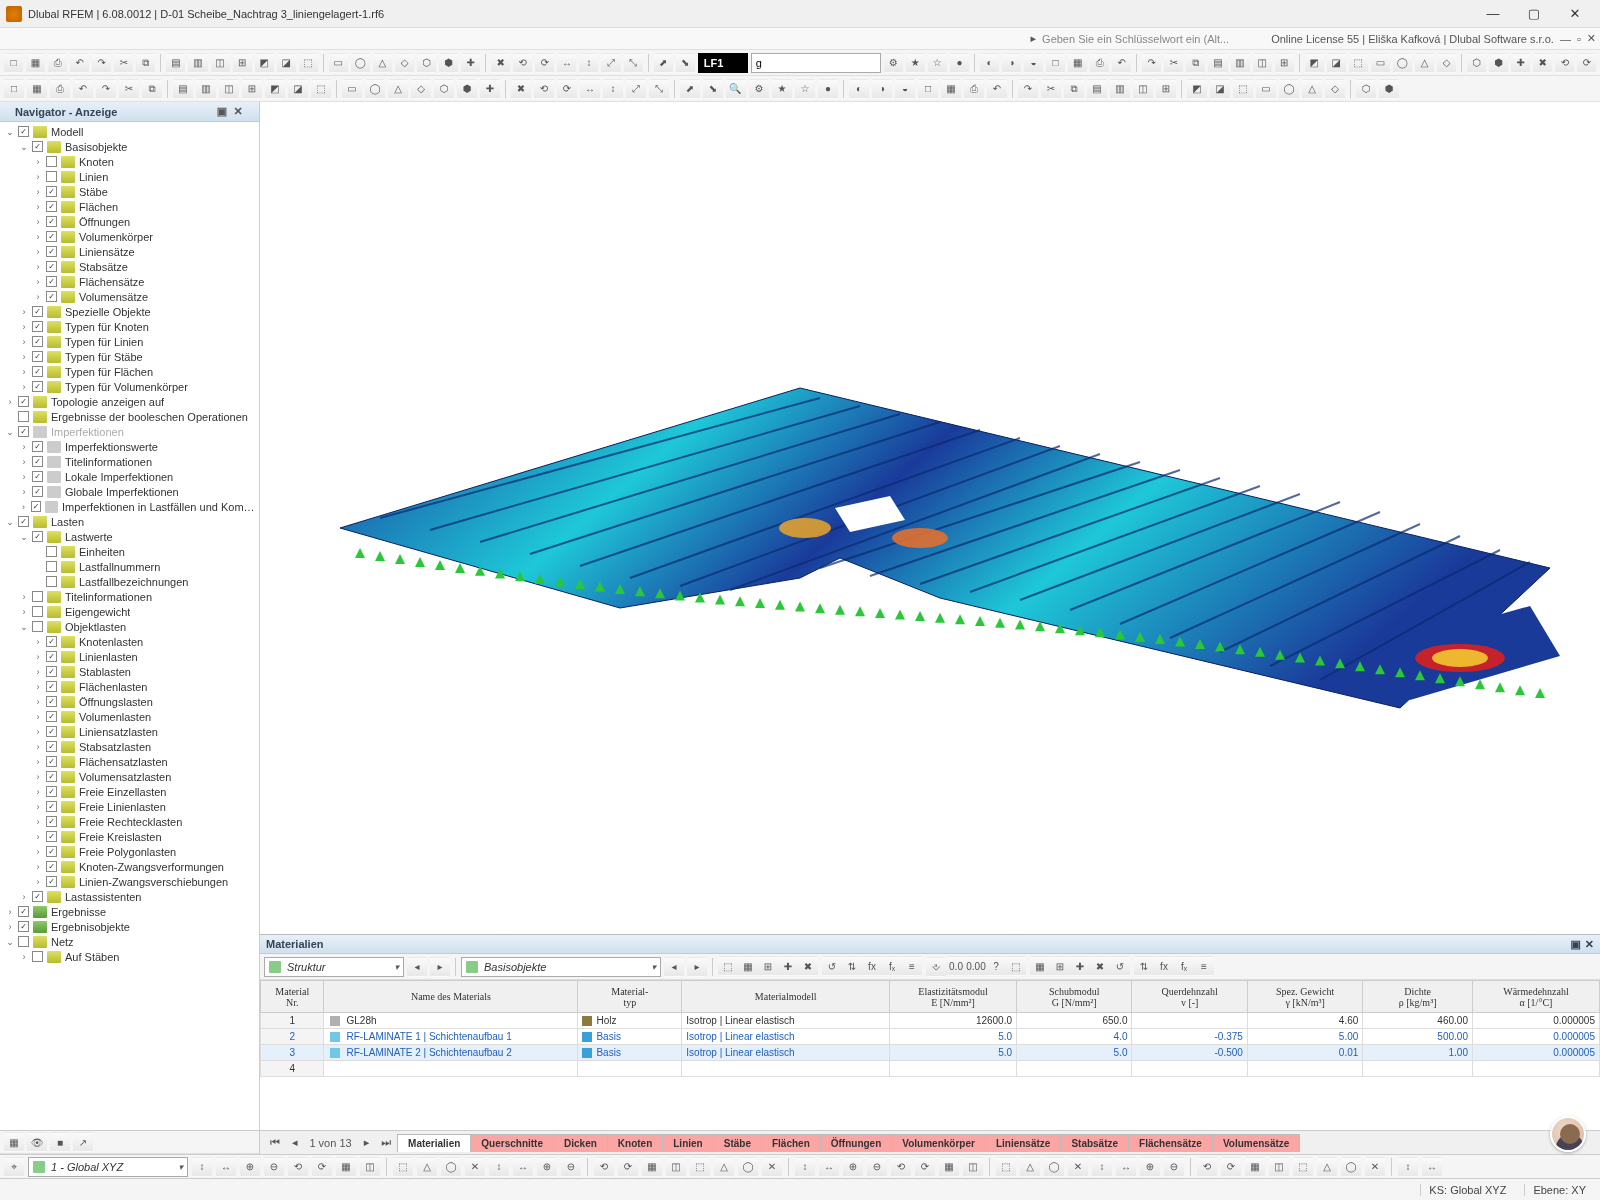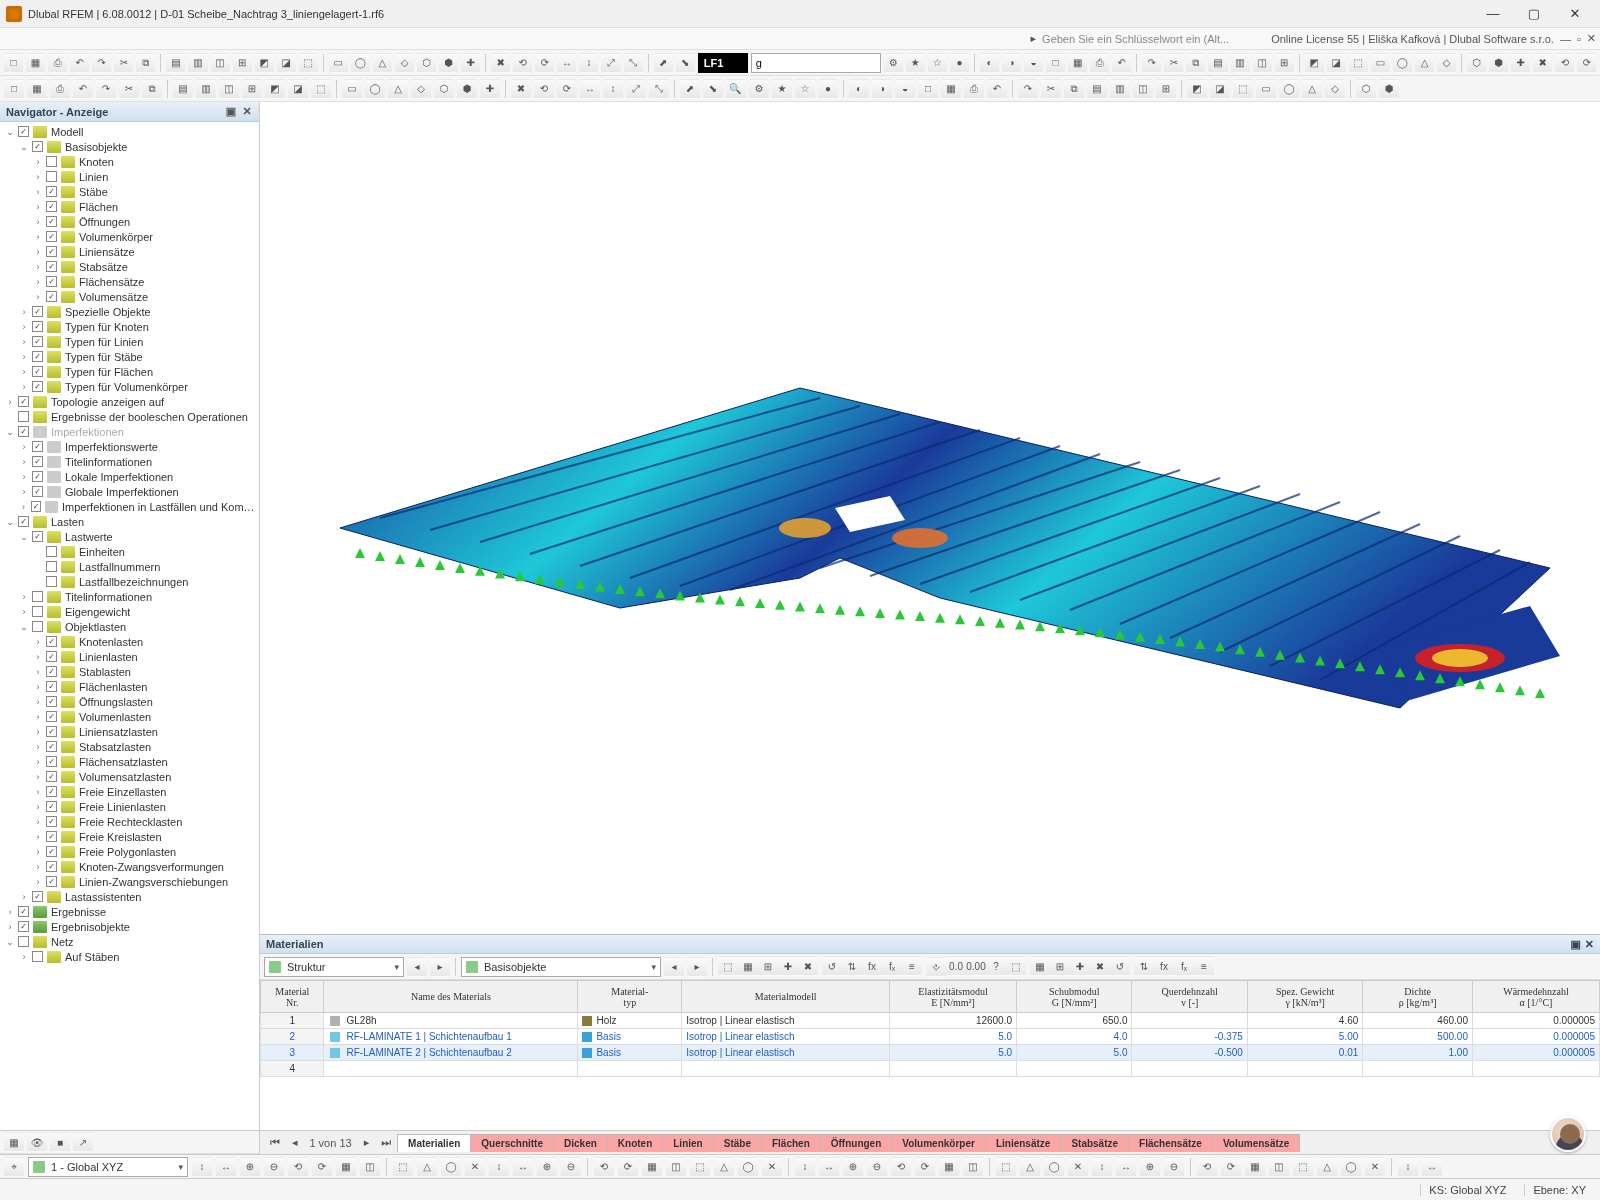--- a/index.html
+++ b/index.html
@@ -13,21 +13,21 @@
 .menubar .m { padding:2px 7px; cursor:default; }
 .menubar .right { margin-left:auto; display:flex; align-items:center; gap:6px; font-size:10px; color:#555; }
 .menubar .right .key { color:#888; }
 .toolbar { height:26px; background:#f5f5f5; border-bottom:1px solid #e0e0e0; display:flex; align-items:center; padding:0 4px; gap:3px; overflow:hidden; }
 .tb { width:20px; height:20px; border:1px solid transparent; border-radius:2px; display:inline-flex; align-items:center; justify-content:center; background:linear-gradient(#fafafa,#e8e8e8); font-size:10px; color:#555; }
 .sep { width:1px; height:18px; background:#ccc; margin:0 2px; }
 .lf-box { min-width:50px; height:20px; background:#000; color:#fff; display:inline-flex; align-items:center; padding:0 6px; font-weight:bold; }
 .lf-input { width:130px; height:20px; border:1px solid #aaa; padding:0 4px; background:#fff; }
 .main { flex:1; display:flex; min-height:0; }
 .navigator { width:260px; border-right:1px solid #ccc; display:flex; flex-direction:column; background:#fff; }
-.nav-head { height:20px; background:linear-gradient(#e8f0f8,#d0e0ee); border-bottom:1px solid #bcd; display:flex; align-items:center; padding:0 6px; font-weight:bold; color:#345; }
+.nav-head { height:20px; background:linear-gradient(#e8f0f8,#d0e0ee); border-bottom:1px solid #bcd; display:flex; align-items:center; padding:0 15px; font-weight:bold; color:#345; }
 .nav-head .ctrls { margin-left:auto; display:flex; gap:4px; }
 .nav-head .ctrls span { width:12px; text-align:center; color:#555; }
 .tree { flex:1; overflow-y:auto; overflow-x:hidden; padding:2px 0; }
 .tree::-webkit-scrollbar { width:12px; }
 .tree::-webkit-scrollbar-thumb { background:#ccc; border-radius:6px; }
 .tn { display:flex; align-items:center; height:15px; white-space:nowrap; padding-right:4px; }
 .tn .tw { width:12px; text-align:center; color:#666; font-size:9px; }
 .tn .cb { width:11px; height:11px; border:1px solid #888; margin:0 2px; display:inline-flex; align-items:center; justify-content:center; font-size:8px; background:#fff; }
 .tn .cb.chk::after { content:"✓"; color:#333; }
 .tn .ic { width:14px; height:12px; margin:0 2px; display:inline-block; border-radius:1px; }
@@ -37,21 +37,21 @@
 .tn .lbl { margin-left:2px; overflow:hidden; text-overflow:ellipsis; }
 .tn.dim .lbl { color:#aaa; }
 .viewport-col { flex:1; display:flex; flex-direction:column; min-width:0; }
 .viewport { flex:1; background:#fff; position:relative; overflow:hidden; }
 .viewport svg { width:100%; height:100%; }
 .mat-panel { height:220px; border-top:1px solid #bbb; display:flex; flex-direction:column; background:#f5f5f5; }
 .mat-head { height:19px; background:linear-gradient(#e8f0f8,#d0e0ee); border-bottom:1px solid #bcd; display:flex; align-items:center; padding:0 6px; font-weight:bold; color:#345; }
 .mat-head .ctrls { margin-left:auto; display:flex; gap:4px; }
 .mat-menu { height:18px; display:flex; align-items:center; padding:0 6px; gap:14px; color:#444; border-bottom:1px solid #ddd; background:#fafafa; }
 .mat-tools { height:26px; display:flex; align-items:center; padding:0 4px; gap:3px; border-bottom:1px solid #ddd; background:#f5f5f5; }
-.combo { height:20px; border:1px solid #aaa; background:#fff; padding:0 18px 0 22px; display:inline-flex; align-items:center; position:relative; min-width:140px; }
+.combo { height:20px; border:1px solid #aaa; background:#fff; padding:0 18px 0 22px; display:inline-flex; align-items:center; position:relative; min-width:140px;font-style:italic; }
 .combo::before { content:""; position:absolute; left:4px; width:12px; height:12px; background:#8c8; border-radius:1px; }
 .combo::after { content:"▾"; position:absolute; right:4px; color:#555; font-size:9px; }
 .mat-grid { flex:1; overflow:auto; background:#fff; }
 .mat-grid table { border-collapse:collapse; width:100%; table-layout:fixed; }
 .mat-grid th { background:#f0f0f0; border:1px solid #ccc; padding:1px 4px; font-weight:normal; color:#333; font-size:10px; height:16px;font-family:Liberation Serif, serif; }
 .mat-grid th.two { height:32px; }
 .mat-grid td { border:1px solid #ddd; padding:1px 4px; height:16px; font-size:10px; }
 .mat-grid .num { text-align:right; }
 .mat-grid .ctr { text-align:center; background:#f4f4f4; }
 .mat-grid .blue { color:#2060c0; }

